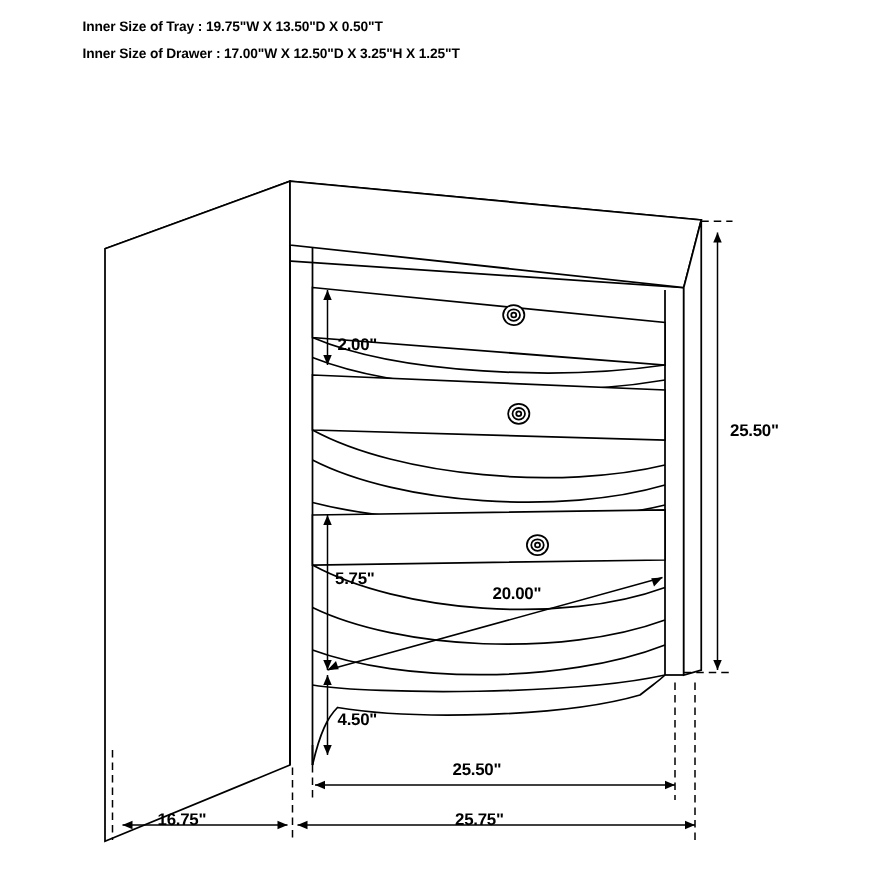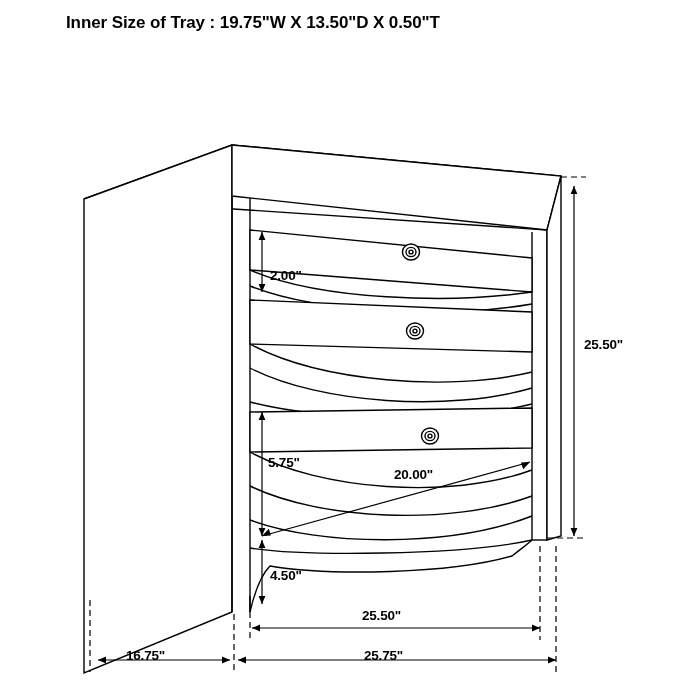--- a/index.html
+++ b/index.html
@@ -18,21 +18,21 @@
   #stage {
     position: absolute;
     left: 0; top: 0;
     width: 700px;
     height: 700px;
   }
   .spec-block {
     position: absolute;
     left: 66px;
     top: 12px;
-    font-size: 17px;
+    font-size: 11px;
     font-weight: bold;
     line-height: 21px;
     letter-spacing: -0.1px;
     white-space: nowrap;
   }
   .spec-line { display: block; }
   svg.diagram {
     position: absolute;
     left: 0;
     top: 0;
@@ -47,20 +47,21 @@
     letter-spacing: -0.2px;
   }
 </style>
 </head>
 <body>
 
 <div id="stage">
 
   <div class="spec-block">
     <span class="spec-line">Inner Size of Tray : 19.75"W X 13.50"D X 0.50"T</span>
+    <span class="spec-line">Inner Size of Drawer : 17.00"W X 12.50"D X 3.25"H X 1.25"T</span>
   </div>
 
   <svg class="diagram" viewBox="0 0 700 700">
     <g fill="none" stroke="#000000" stroke-width="1.4" stroke-linejoin="miter" stroke-linecap="butt">
 
       <polygon points="84,199 232,145 561,176 547,230" fill="#ffffff"></polygon>
 
       <polygon points="84,199 232,145 232,612 84,673" fill="#ffffff"></polygon>
 
       <polygon points="232,145 561,176 547,230 232,196" fill="#ffffff"></polygon>

